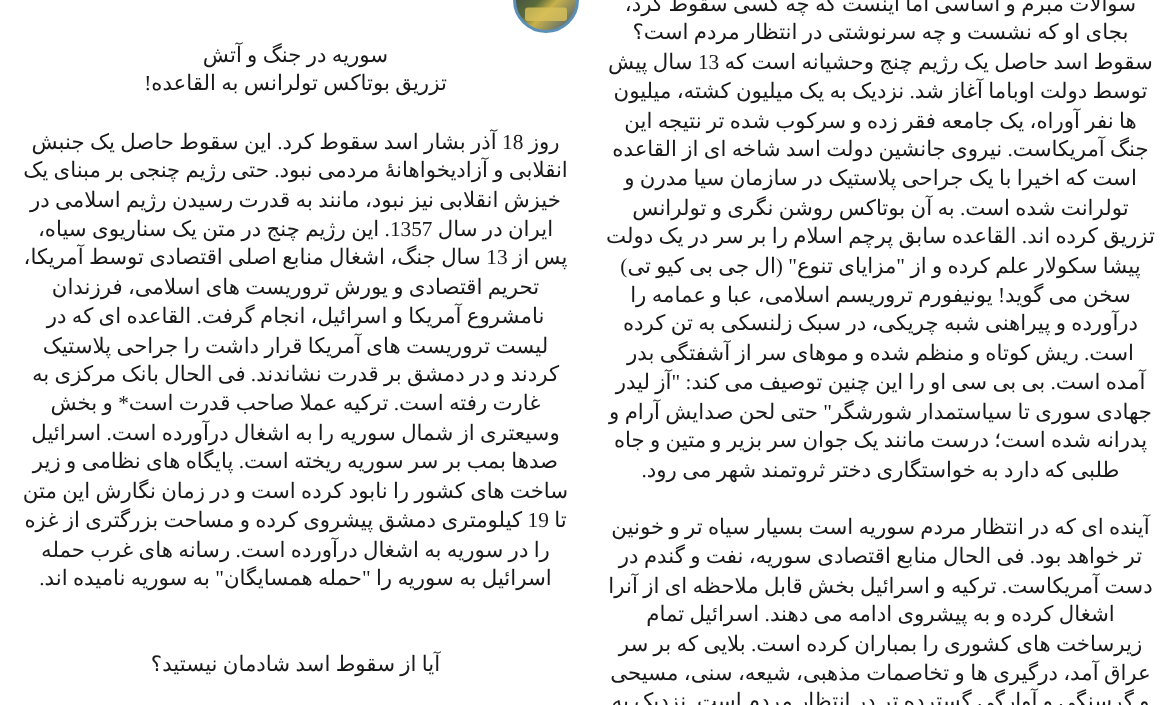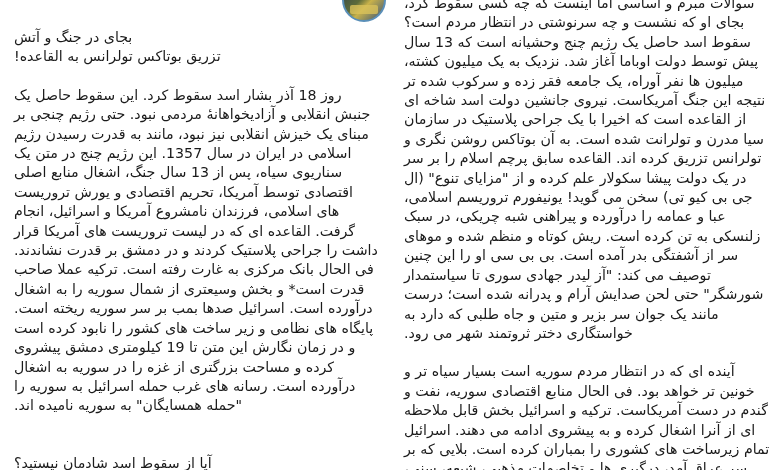--- a/index.html
+++ b/index.html
@@ -1,18 +1,18 @@
 <!DOCTYPE html>
 <html><head>
 <meta charset="utf-8">
 <style>
   html, body { margin:0; padding:0; }
   body { width:780px; height:470px; overflow:hidden; background:#ffffff; font-family:"DejaVu Sans", sans-serif; color:#1a1a1a; }
   .wrap { position:relative; width:780px; height:470px; }
-  .col { position:absolute; top:0; height:470px; overflow:hidden; direction:rtl; text-align:left; }
+  .col { position:absolute; top:0; height:470px; overflow:hidden; direction:rtl; text-align:center;font-family:Liberation Serif, serif; }
   .col-left { left:0; width:390px; }
   .col-right { left:390px; width:390px; }
   .inner { padding:0 10px 0 14px; font-size:14.2px; line-height:19.4px; }
   .avatar { position:absolute; right:4px; top:-22px; width:44px; height:44px; border-radius:50%; border:2px solid #5a8fb8; background:linear-gradient(135deg,#2a3a4a 0%,#5c6b3a 45%,#c9b24a 60%,#34507a 100%); box-sizing:border-box; }
   .avatar::after { content:""; position:absolute; left:6px; right:6px; bottom:6px; height:9px; background:#d9c25a; opacity:.8; border-radius:2px; }
   .title-block { margin-top:28px; }
   .title-line { display:block; }
   .para { margin:0; }
   .gap { height:19px; }
   .gap2 { height:38px; }
@@ -20,21 +20,21 @@
 </style>
 </head>
 <body>
 
 <div class="wrap">
 
   <div class="col col-left">
     <div class="avatar"></div>
     <div class="inner">
       <div class="title-block">
-        <span class="title-line">بجای در جنگ و آتش</span>
+        <span class="title-line">سوریه در جنگ و آتش</span>
         <span class="title-line">تزریق بوتاکس تولرانس به القاعده!</span>
       </div>
       <div class="gap"></div>
       <p class="para">روز 18 آذر بشار اسد سقوط کرد. این سقوط حاصل یک جنبش انقلابی و آزادیخواهانۀ مردمی نبود. حتی رژیم چنجی بر مبنای یک خیزش انقلابی نیز نبود، مانند به قدرت رسیدن رژیم اسلامی در ایران در سال 1357. این رژیم چنج در متن یک سناریوی سیاه، پس از 13 سال جنگ، اشغال منابع اصلی اقتصادی توسط آمریکا، تحریم اقتصادی و یورش تروریست های اسلامی، فرزندان نامشروع آمریکا و اسرائیل، انجام گرفت. القاعده ای که در لیست تروریست های آمریکا قرار داشت را جراحی پلاستیک کردند و در دمشق بر قدرت نشاندند. فی الحال بانک مرکزی به غارت رفته است. ترکیه عملا صاحب قدرت است* و بخش وسیعتری از شمال سوریه را به اشغال درآورده است. اسرائیل صدها بمب بر سر سوریه ریخته است. پایگاه های نظامی و زیر ساخت های کشور را نابود کرده است و در زمان نگارش این متن تا 19 کیلومتری دمشق پیشروی کرده و مساحت بزرگتری از غزه را در سوریه به اشغال درآورده است. رسانه های غرب حمله اسرائیل به سوریه را "حمله همسایگان" به سوریه نامیده اند.</p>
       <div class="gap2"></div>
       <p class="para">آیا از سقوط اسد شادمان نیستید؟</p>
 
     </div>
   </div>
 

